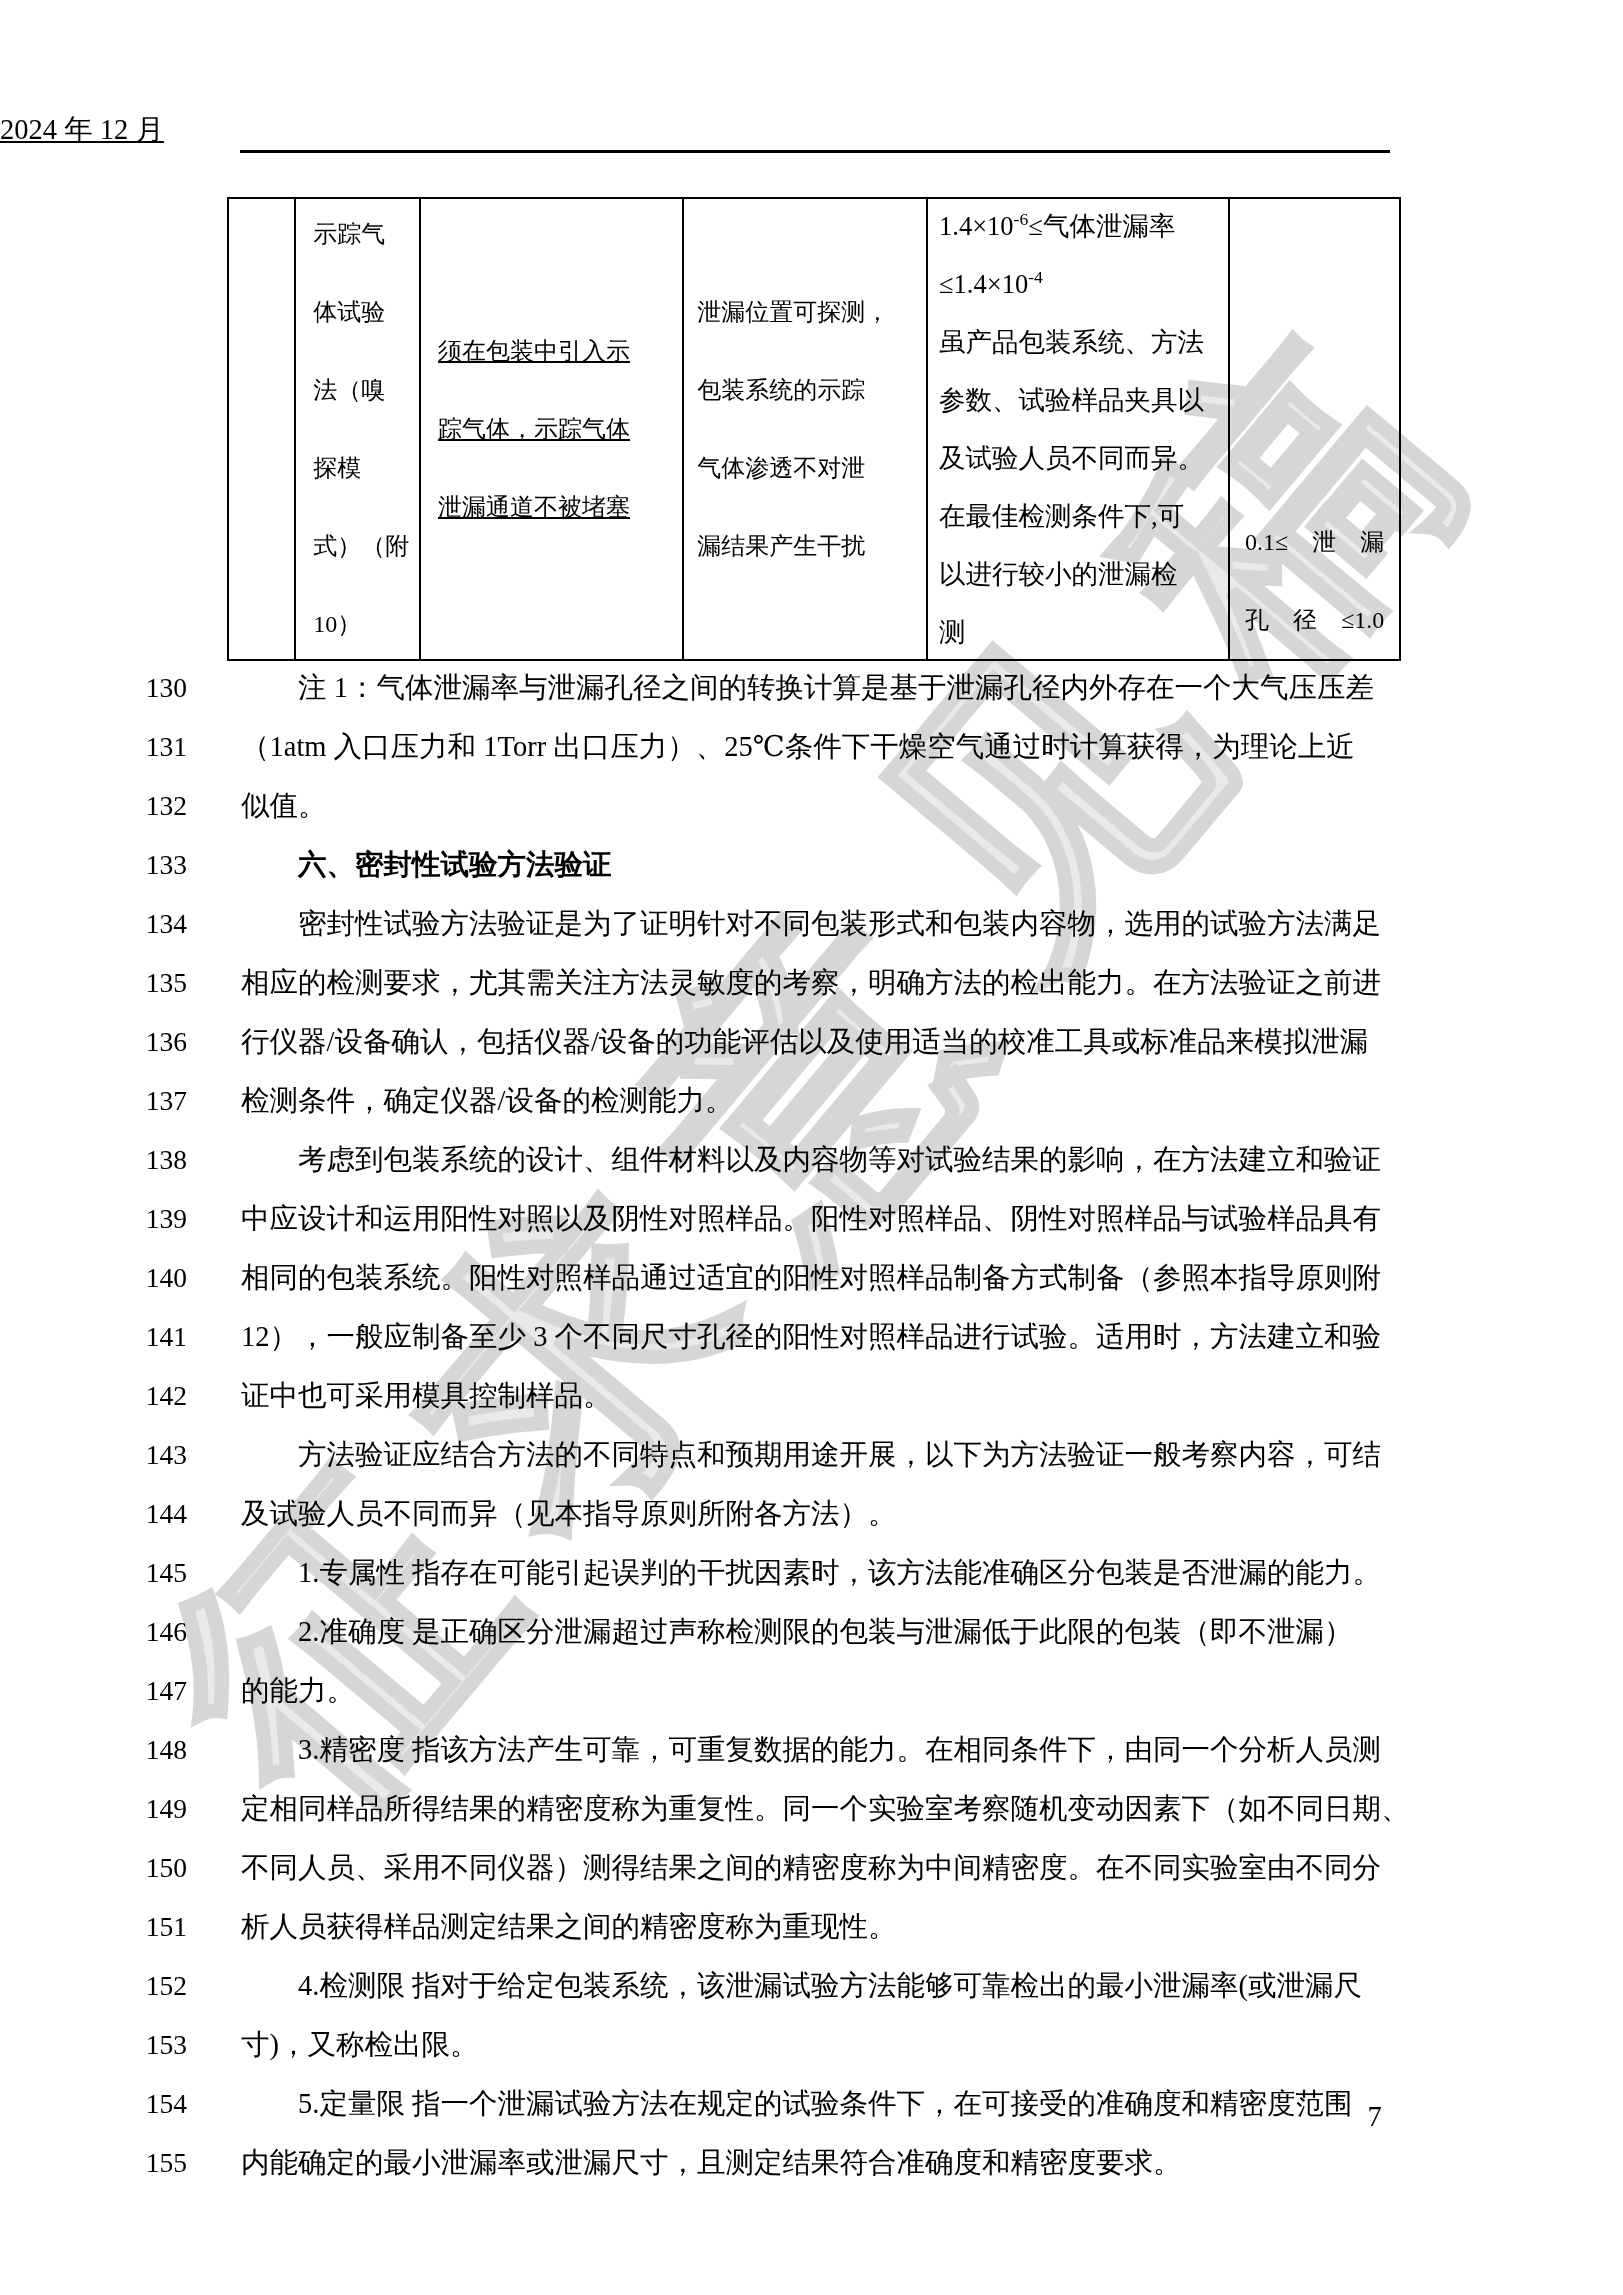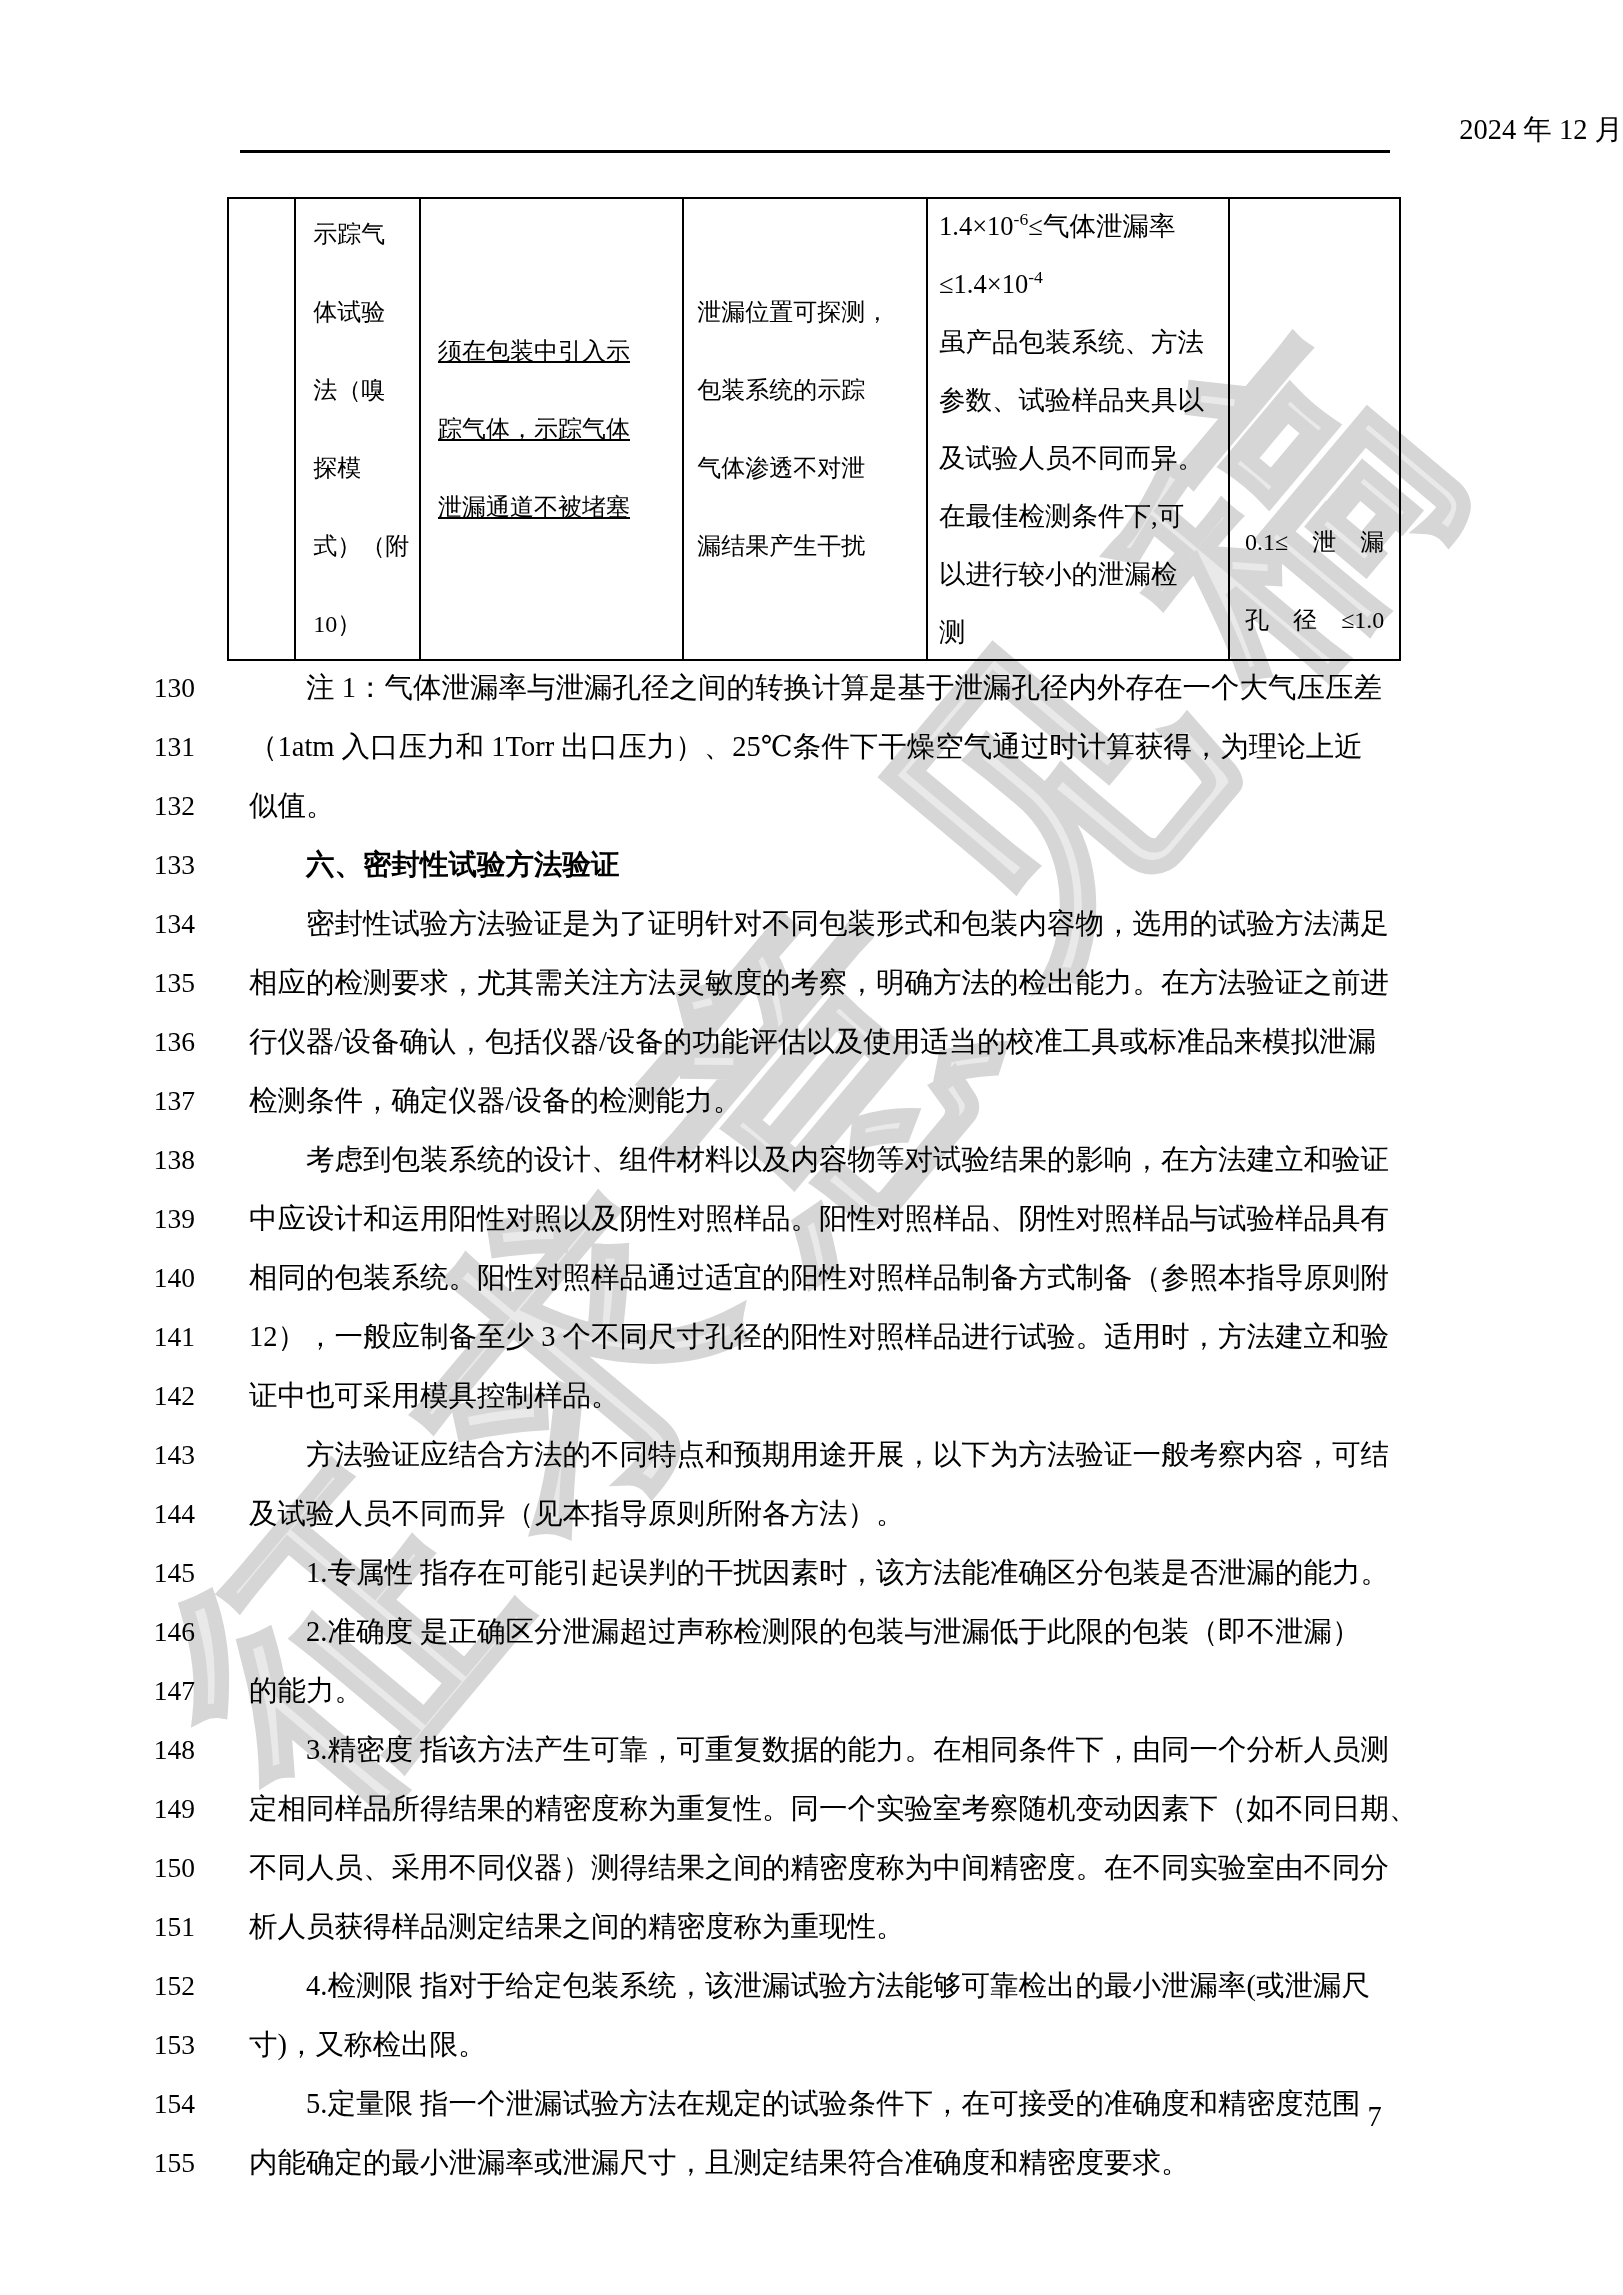--- a/index.html
+++ b/index.html
@@ -24,24 +24,25 @@
     color:#e9e9e9;
     -webkit-text-stroke:4.9px #d6d6d6;
     z-index:0;
     user-select:none;
   }
   
   .header-date{
     position:absolute;
     left:0; top:113px;
     width:100%;
-    text-align:right;
+    text-align:left;
     font-size:28.5px;
     line-height:34px;
     z-index:1;
+    text-decoration:underline;
   }
   .header-rule{
     position:absolute;
     left:240px; top:150px;
     width:1150px;
     height:2.9px;
     background:#000;
     z-index:1;
   }
   
@@ -88,21 +89,20 @@
     position:absolute;
     left:0; top:658px;
     width:100%;
     z-index:1;
   }
   .line{
     position:relative;
     height:59px;
     line-height:59px;
     font-size:28.5px;
-    margin-left:8px;
   }
   .lineno{
     position:absolute;
     left:118px; top:0;
     width:69px;
     text-align:right;
     font-size:27.5px;
   }
   .linetext{
     position:absolute;

